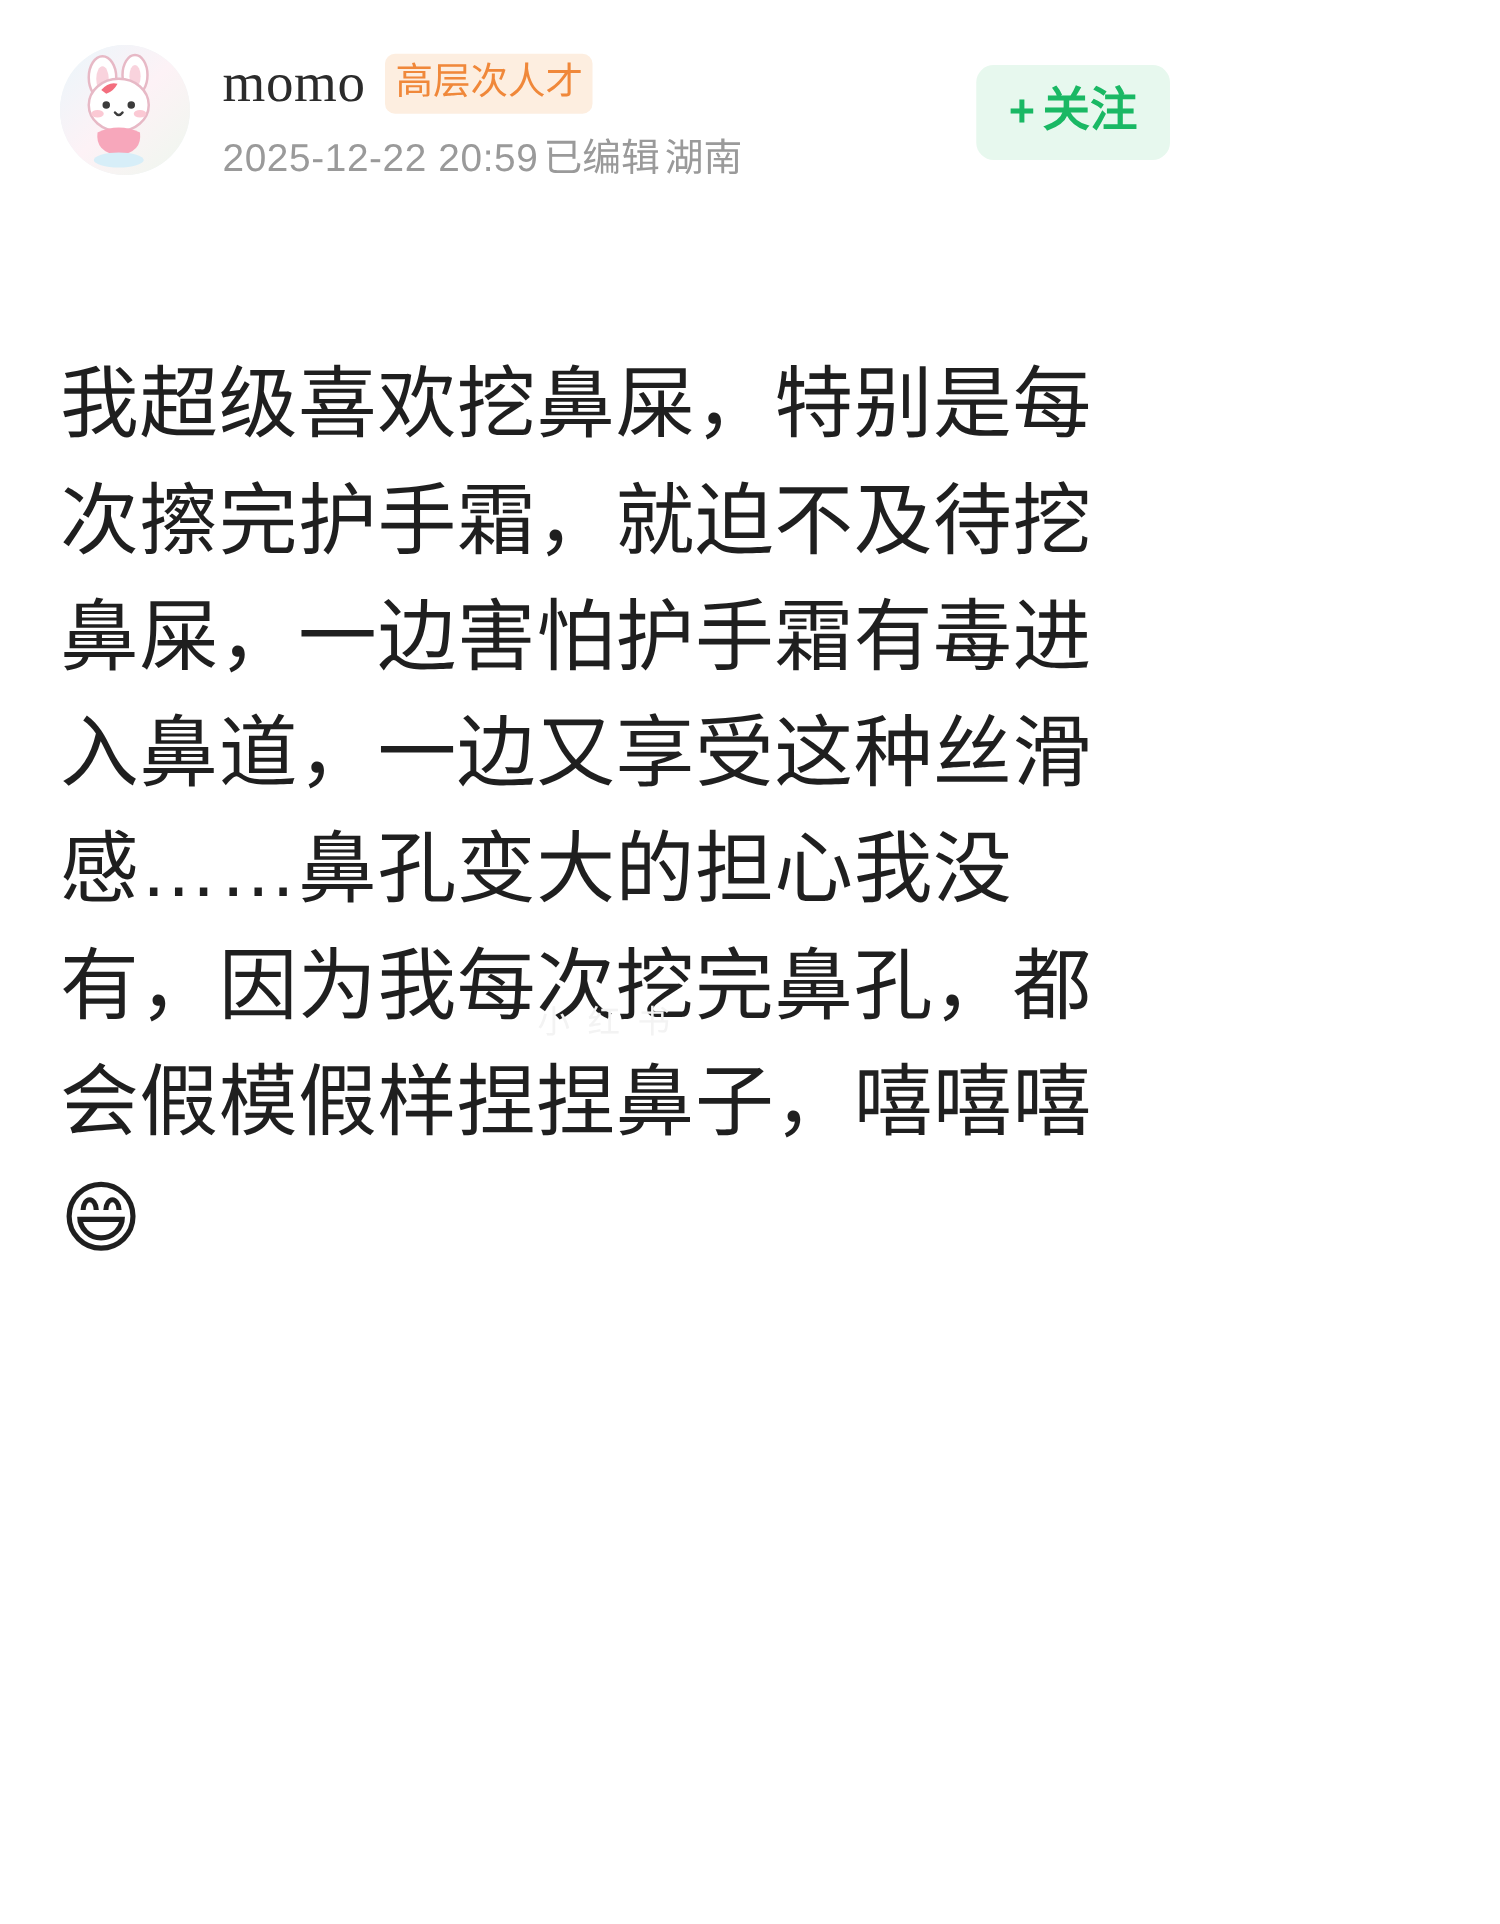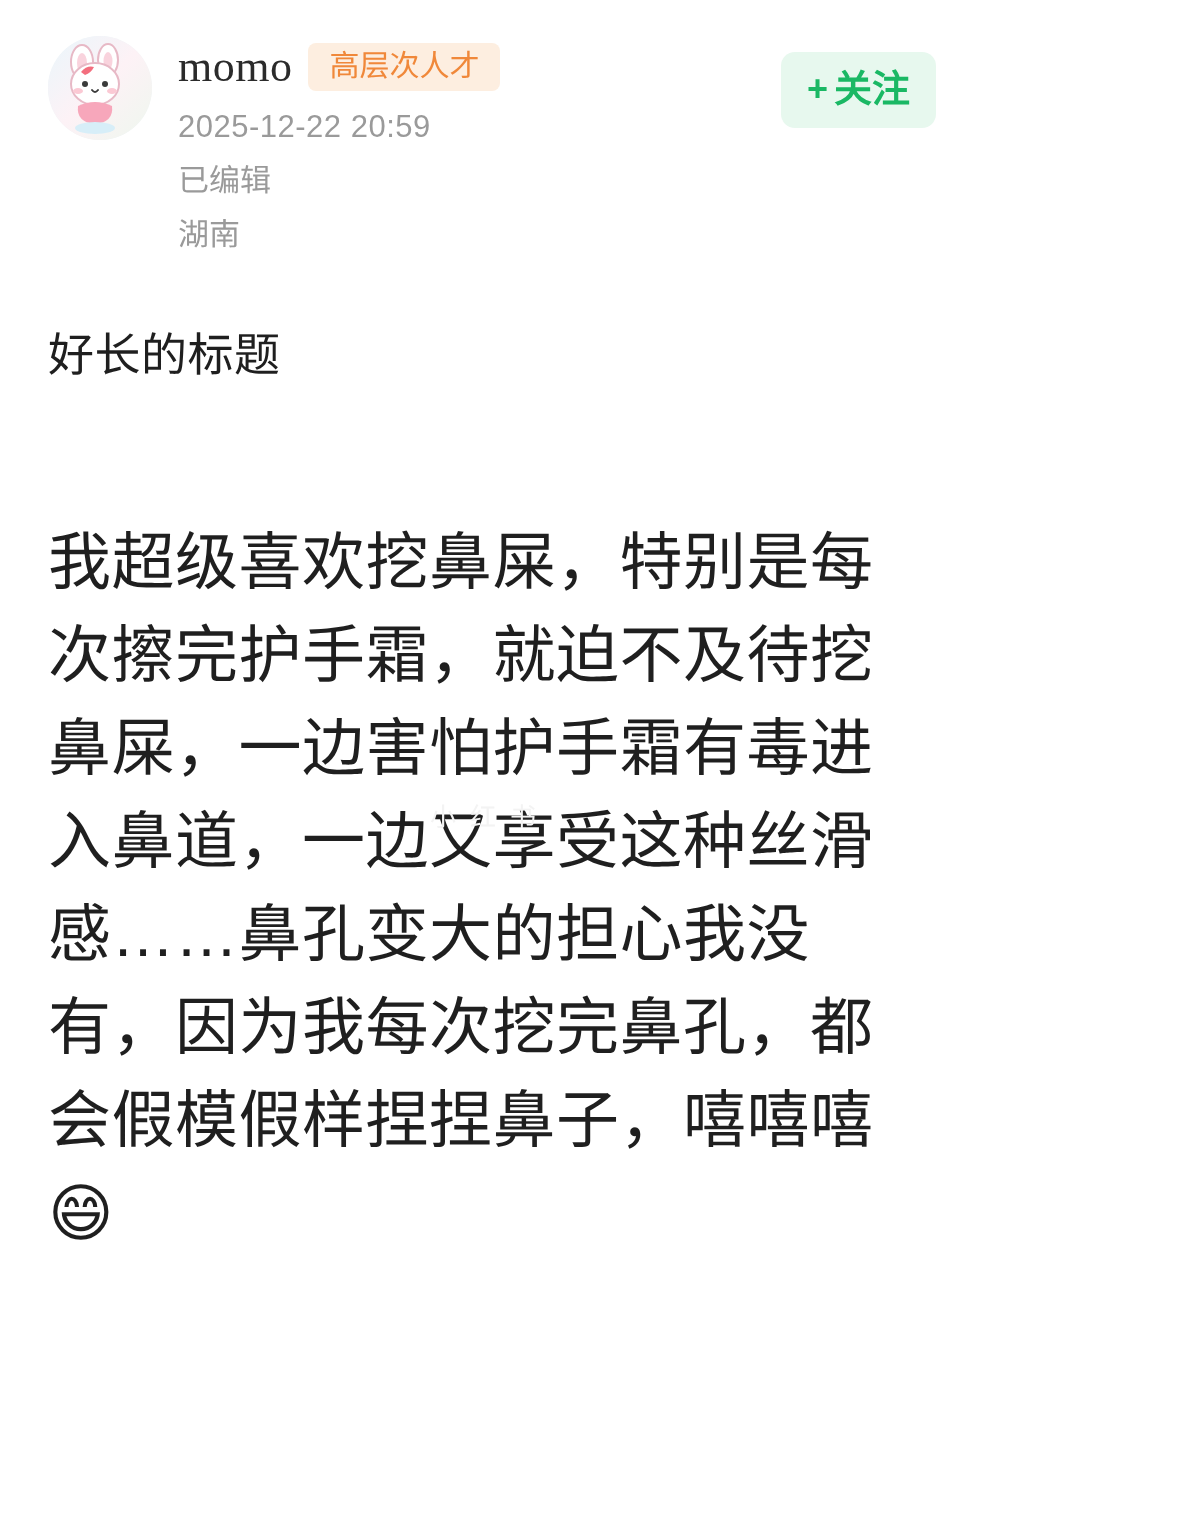--- a/index.html
+++ b/index.html
@@ -66,36 +66,35 @@
     font-family: "Liberation Serif", "DejaVu Serif", serif;
     letter-spacing: 0.5px;
     white-space: nowrap;
   }
 
   .badge {
     background: #fdeee0;
     color: #f0883a;
     font-size: 30px;
     line-height: 30px;
-    padding: 8px 21px 10px;
+    padding: 8px 8px 10px;
     border-radius: 8px;
     white-space: nowrap;
     font-family: "Liberation Sans", "DejaVu Sans", sans-serif;
   }
 
   .meta-row {
     margin-top: 14px;
     font-size: 31px;
     line-height: 38px;
     color: #9a9a9a;
     white-space: nowrap;
     display: flex;
-    gap: 16px;
-    font-family: "Liberation Sans", "DejaVu Sans", sans-serif;
-    flex-direction: column;
+    gap: 4px;
+    font-family: "Liberation Sans", "DejaVu Sans", sans-serif;
   }
   .meta-date { letter-spacing: 0.5px; }
 
   .follow-btn {
     position: absolute;
     right: 40px;
     top: 52px;
     background: #e7f8ee;
     color: #1ab864;
     border: none;
@@ -204,20 +203,19 @@
       </div>
     </div>
 
     <button class="follow-btn">
       <span class="follow-plus">+</span>
       <span>关注</span>
     </button>
   </div>
 
   <div class="content">
-    <div class="subtitle">好长的标题</div>
     <div class="spacer-line"></div>
     <div class="body-text">我超级喜欢挖鼻屎，特别是每次擦完护手霜，就迫不及待挖鼻屎，一边害怕护手霜有毒进入鼻道，一边又享受这种丝滑感……鼻孔变大的担心我没有，因为我每次挖完鼻孔，都会假模假样捏捏鼻子，嘻嘻嘻😄</div>
   </div>
 
   <div class="watermark">小红书</div>
 
 </div>
 
 </body></html>

